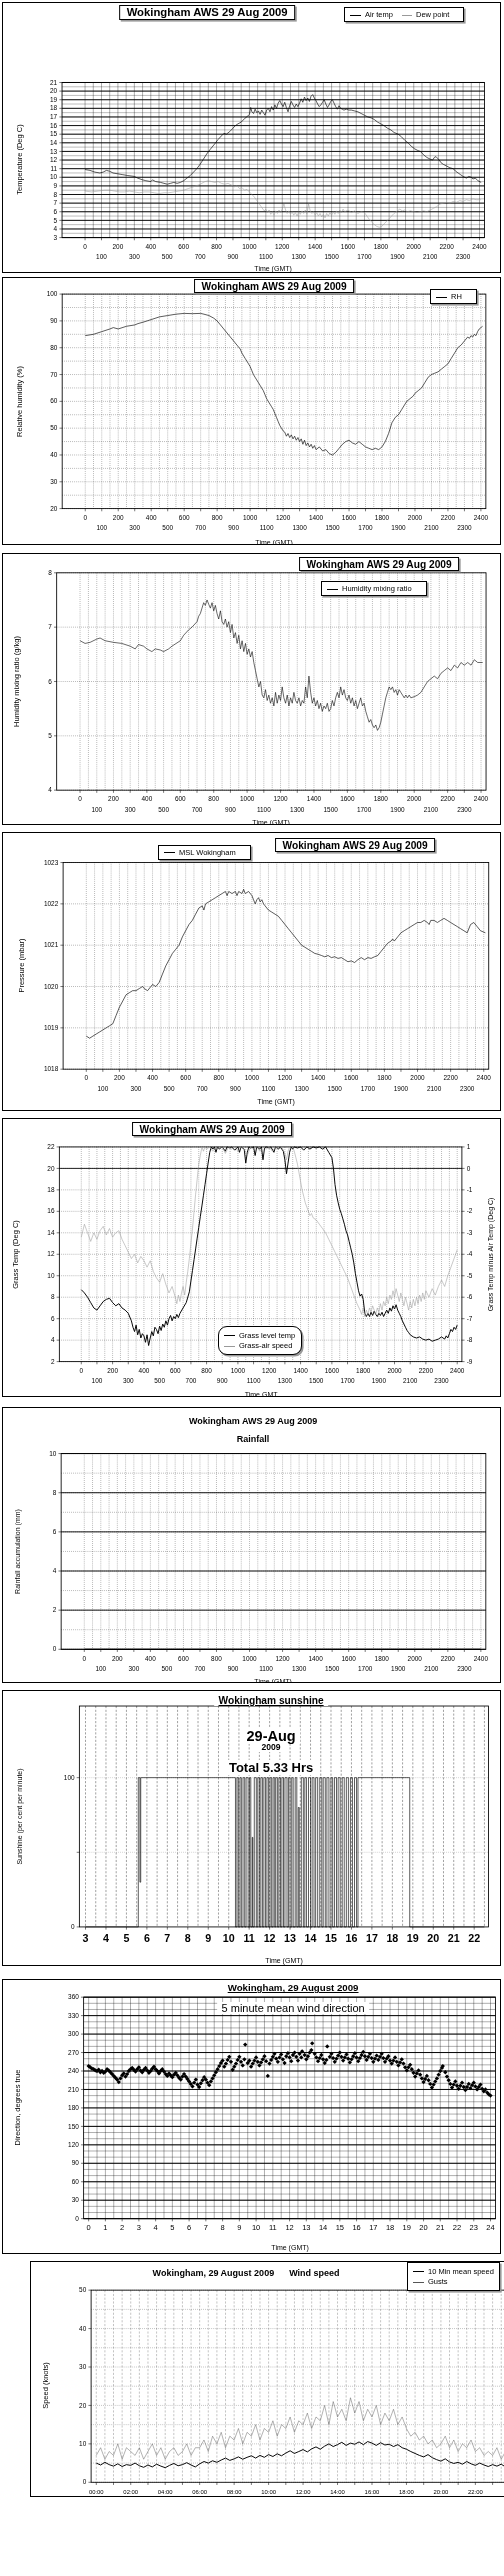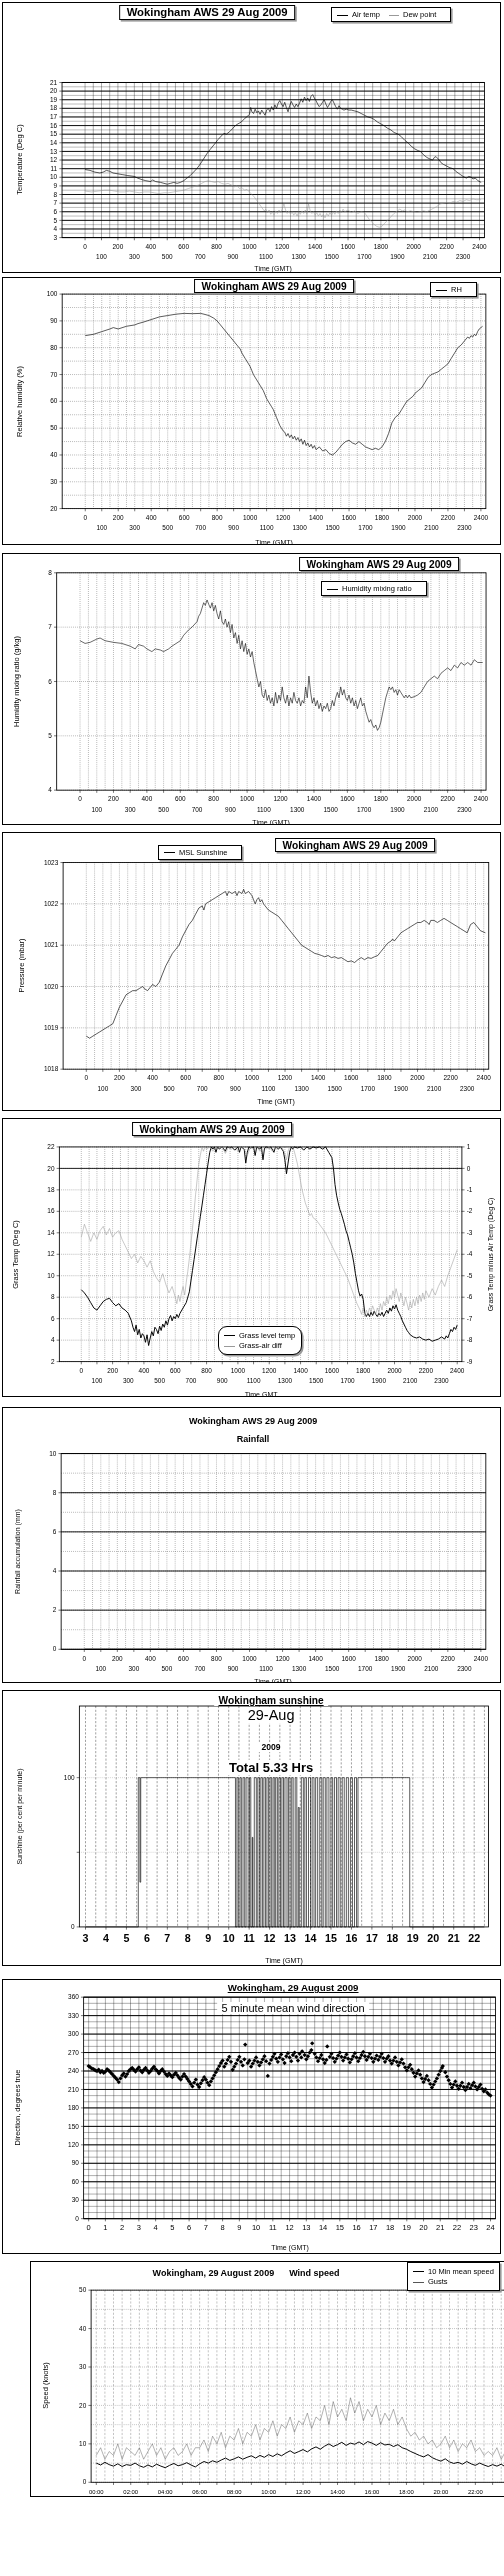--- a/index.html
+++ b/index.html
@@ -212,21 +212,21 @@
       <line x1="105" y1="180.11111111111114" x2="110" y2="180.11111111111114" stroke="#000" stroke-width="1"></line>
       <text x="101" y="184.11111111111114" text-anchor="end" font-size="12" fill="#000">19</text>
       <line x1="105" y1="164.05555555555554" x2="110" y2="164.05555555555554" stroke="#000" stroke-width="1"></line>
       <text x="101" y="168.05555555555554" text-anchor="end" font-size="12" fill="#000">20</text>
       <line x1="105" y1="148" x2="110" y2="148" stroke="#000" stroke-width="1"></line>
       <text x="101" y="152" text-anchor="end" font-size="12" fill="#000">21</text>
       <polyline points="152.9,310.2 162.1,311.8 171.2,315.0 180.4,316.6 186.6,315.0 192.7,311.8 198.8,313.4 204.9,316.6 214.1,318.2 223.3,319.8 232.5,321.4 244.7,323.0 250.9,326.2 260.1,329.4 266.2,331.0 275.4,332.6 278.4,329.4 284.5,332.6 293.7,334.2 299.9,335.9 306.0,337.5 312.1,335.9 318.2,334.2 324.4,335.9 330.5,334.2 336.6,331.0 342.7,326.2 348.9,321.4 355.0,315.0 361.1,308.6 367.2,300.5 373.4,290.9 379.5,281.3 385.6,273.2 394.8,262.0 400.9,254.0 407.0,247.5 411.6,242.7 416.2,244.3 422.4,239.5 428.5,233.1 433.1,228.3 437.7,225.1 443.8,221.9 449.9,215.4 456.0,210.6 459.1,207.4 461.5,194.6 463.7,202.6 466.8,205.8 469.8,197.8 472.9,204.2 475.9,201.0 479.0,207.4 482.1,199.4 485.1,204.2 488.2,209.0 491.3,199.4 494.3,196.2 497.4,202.6 500.4,193.0 503.5,199.4 506.6,189.7 509.6,196.2 512.7,186.5 515.7,181.7 518.8,188.1 521.9,193.0 524.9,184.9 528.0,194.6 531.1,202.6 534.1,191.3 537.2,183.3 540.2,189.7 543.3,194.6 546.4,188.1 549.4,193.0 552.5,186.5 555.6,178.5 558.6,184.9 561.7,175.3 564.7,181.7 567.8,176.9 570.9,183.3 573.9,173.7 577.0,170.5 580.1,176.9 583.1,181.7 586.2,188.1 589.2,193.0 592.3,189.7 595.4,184.9 598.4,180.1 601.5,188.1 604.6,194.6 607.6,189.7 610.7,183.3 613.7,180.1 616.8,186.5 619.9,193.0 622.9,197.8 626.0,191.3 629.1,196.2 632.1,197.8 635.2,199.4 639.8,197.8 644.4,199.4 649.0,199.4 655.1,201.0 661.2,202.6 667.3,205.8 673.5,209.0 679.6,212.2 685.7,213.8 691.8,217.0 698.0,221.9 704.1,225.1 709.6,228.3 716.3,233.1 722.5,236.3 728.6,241.1 736.2,244.3 742.4,249.2 748.5,255.6 754.6,260.4 760.7,266.8 766.9,271.6 773.0,274.8 777.6,276.4 783.7,282.9 789.8,287.7 795.9,290.9 800.5,292.5 803.6,287.7 806.7,286.1 809.7,289.3 812.8,292.5 815.9,297.3 820.4,300.5 826.6,303.7 832.7,307.0 838.8,308.6 843.4,313.4 848.0,316.6 852.6,319.8 857.2,323.0 860.3,324.6 863.3,326.2 867.9,323.0 872.5,324.6 875.6,327.8 880.2,326.2 884.8,331.0 890.9,334.2" fill="none" stroke="#000000" stroke-width="1.2" stroke-linejoin="round"></polyline>
       <polyline points="152.9,350.3 165.1,351.9 177.4,350.3 189.6,348.7 198.8,348.7 208.0,350.3 217.2,351.9 226.4,351.9 235.6,350.3 244.7,351.9 253.9,353.5 263.1,351.9 272.3,351.9 281.5,353.5 290.7,355.1 299.9,353.5 309.0,353.5 318.2,351.9 327.4,350.3 336.6,348.7 345.8,345.5 355.0,342.3 364.2,339.1 370.3,335.9 376.4,332.6 382.5,331.0 388.7,332.6 394.8,334.2 400.9,332.6 407.0,335.9 413.2,337.5 419.3,335.9 425.4,339.1 431.5,342.3 436.1,340.7 440.7,345.5 445.3,343.9 449.9,348.7 454.5,347.1 459.1,351.9 463.7,356.7 468.3,361.5 472.9,368.0 477.5,374.4 482.1,380.8 486.7,387.2 489.7,384.0 492.8,390.4 495.8,385.6 498.9,393.6 502.0,388.8 505.0,395.3 508.1,387.2 511.2,392.0 514.2,385.6 517.3,390.4 520.3,384.0 523.4,374.4 526.5,385.6 529.5,392.0 532.6,387.2 535.7,393.6 538.7,388.8 541.8,395.3 544.8,390.4 547.9,396.9 551.0,388.8 554.0,393.6 557.1,387.2 560.2,392.0 563.2,385.6 566.3,393.6 569.3,374.4 572.4,387.2 575.5,392.0 578.5,388.8 581.6,395.3 584.6,390.4 587.7,396.9 590.8,392.0 593.8,398.5 596.9,393.6 600.0,400.1 603.0,392.0 606.1,396.9 609.1,390.4 612.2,395.3 615.3,388.8 618.3,393.6 621.4,387.2 624.5,392.0 627.5,385.6 630.6,390.4 633.6,384.0 636.7,388.8 642.8,385.6 649.0,390.4 655.1,387.2 661.2,392.0 667.3,388.8 673.5,390.4 678.0,396.9 682.6,403.3 687.2,408.1 691.8,412.9 696.4,416.1 701.0,417.7 705.6,416.1 710.2,411.3 716.3,404.9 722.5,398.5 728.6,392.0 734.7,387.2 739.3,384.0 743.9,387.2 748.5,385.6 753.1,388.8 759.2,387.2 765.3,388.8 771.4,390.4 777.6,388.8 783.7,387.2 789.8,388.8 795.9,385.6 802.1,382.4 808.2,379.2 814.3,374.4 820.4,372.8 826.6,371.2 832.7,372.8 838.8,369.6 844.9,371.2 851.1,368.0 857.2,369.6 863.3,366.4 869.4,368.0 875.6,364.8 881.7,366.4 890.9,366.4" fill="none" stroke="#999999" stroke-width="1" stroke-linejoin="round"></polyline>
     </svg>
     <div class="ct boxed" style="left: 204px; top: 2.1px; font-size: 11.3px; font-weight: bold;">Wokingham AWS 29 Aug 2009</div>
-    <div class="legend" style="left: 328px; top: 4.3px;"><span class="ent"><span class="sw" style="border-top: 1.1px solid rgb(0, 0, 0);"></span><span>Air temp</span></span><span class="ent"><span class="sw" style="border-top: 1.1px solid rgb(153, 153, 153);"></span><span>Dew point</span></span></div>
+    <div class="legend" style="left: 341px; top: 4.3px;"><span class="ent"><span class="sw" style="border-top: 1.1px solid rgb(0, 0, 0);"></span><span>Air temp</span></span><span class="ent"><span class="sw" style="border-top: 1.1px solid rgb(153, 153, 153);"></span><span>Dew point</span></span></div>
     <div class="ylab-wrap" style="left: 9.7px; top: 76px; width: 13px; height: 161px;">
       <span style="font-size: 7.5px;">Temperature (Deg C)</span>
     </div>
     <div class="ct" style="left: 270px; top: 262px; font-size: 7px;">Time (GMT)</div>
   </section>
 <section class="chart-box" style="top: 277px; height: 268px;">
     <svg width="497" height="266" viewBox="0 0 926 496">
       <line x1="153.03501945525292" y1="30" x2="153.03501945525292" y2="430" stroke="#000" stroke-width="0.8" stroke-dasharray="1.2,2.6"></line>
       <line x1="168.4046692607004" y1="30" x2="168.4046692607004" y2="430" stroke="#000" stroke-width="0.8" stroke-dasharray="1.2,2.6"></line>
       <line x1="183.77431906614788" y1="30" x2="183.77431906614788" y2="430" stroke="#000" stroke-width="0.8" stroke-dasharray="1.2,2.6"></line>
@@ -358,21 +358,21 @@
       <text x="101" y="184" text-anchor="end" font-size="12" fill="#000">70</text>
       <line x1="105" y1="130" x2="110" y2="130" stroke="#000" stroke-width="1"></line>
       <text x="101" y="134" text-anchor="end" font-size="12" fill="#000">80</text>
       <line x1="105" y1="80" x2="110" y2="80" stroke="#000" stroke-width="1"></line>
       <text x="101" y="84" text-anchor="end" font-size="12" fill="#000">90</text>
       <line x1="105" y1="30" x2="110" y2="30" stroke="#000" stroke-width="1"></line>
       <text x="101" y="34" text-anchor="end" font-size="12" fill="#000">100</text>
       <polyline points="153.0,107.5 168.4,105.0 183.8,100.0 199.1,95.0 205.3,92.5 214.5,95.0 229.9,90.0 245.3,87.5 251.4,85.0 260.6,82.5 276.0,77.5 291.4,72.5 306.7,70.0 322.1,67.5 337.5,66.0 352.8,66.5 368.2,66.0 374.4,67.5 383.6,70.0 392.8,75.0 398.9,80.0 405.1,87.5 411.2,95.0 417.4,102.5 423.5,110.0 429.7,117.5 435.8,125.0 442.0,132.5 445.1,140.0 451.2,150.0 457.4,160.0 460.4,165.0 463.5,172.5 466.6,180.0 469.6,185.0 472.7,190.0 475.8,195.0 478.9,200.0 481.9,205.0 485.0,210.0 488.1,217.5 491.2,225.0 494.2,230.0 497.3,235.0 500.4,240.0 503.5,245.0 506.5,252.5 509.6,260.0 512.7,267.5 515.8,275.0 518.8,280.0 521.9,285.0 525.0,287.5 528.1,295.0 531.1,290.0 534.2,297.5 537.3,292.5 540.4,300.0 543.4,295.0 546.5,302.5 549.6,297.5 552.6,305.0 555.7,300.0 558.8,310.0 561.9,302.5 564.9,312.5 568.0,307.5 571.1,315.0 574.2,310.0 577.2,317.5 580.3,312.5 583.4,320.0 589.5,315.0 595.7,322.5 601.8,320.0 608.0,327.5 614.1,330.0 620.3,325.0 626.4,317.5 632.6,310.0 638.7,305.0 644.9,302.5 651.0,307.5 657.2,310.0 663.3,305.0 669.5,310.0 675.6,315.0 681.8,317.5 687.9,320.0 694.0,317.5 700.2,320.0 706.3,315.0 712.5,305.0 718.6,290.0 721.7,280.0 724.8,270.0 727.9,265.0 730.9,260.0 737.1,255.0 743.2,245.0 749.4,235.0 752.5,230.0 758.6,225.0 764.7,220.0 767.8,215.0 774.0,210.0 780.1,205.0 786.3,195.0 792.4,185.0 798.6,180.0 804.7,177.5 810.9,175.0 817.0,170.0 823.2,165.0 829.3,160.0 835.4,150.0 841.6,140.0 847.7,130.0 853.9,125.0 860.0,117.5 866.2,110.0 869.3,112.5 872.3,107.5 875.4,110.0 878.5,105.0 881.6,107.5 884.6,100.0 887.7,95.0 893.9,90.0" fill="none" stroke="#000000" stroke-width="1.2" stroke-linejoin="round"></polyline>
     </svg>
     <div class="ct boxed" style="left: 271px; top: 1.1px; font-size: 10.2px; font-weight: bold;">Wokingham AWS 29 Aug 2009</div>
-    <div class="legend" style="left: 427px; top: 4px;"><span class="ent"><span class="sw" style="border-top: 1.1px solid rgb(0, 0, 0);"></span><span>RH</span></span></div>
+    <div class="legend" style="left: 427px; top: 11px;"><span class="ent"><span class="sw" style="border-top: 1.1px solid rgb(0, 0, 0);"></span><span>RH</span></span></div>
     <div class="ylab-wrap" style="left: 9.7px; top: 43px; width: 13px; height: 161px;">
       <span style="font-size: 7.5px;">Relative humidity (%)</span>
     </div>
     <div class="ct" style="left: 271px; top: 261px; font-size: 7px;">Time (GMT)</div>
   </section>
 <section class="chart-box" style="top: 553px; height: 272px;">
     <svg width="497" height="270" viewBox="0 0 926 503">
       <line x1="143.579766536965" y1="35" x2="143.579766536965" y2="440" stroke="#000" stroke-width="0.8" stroke-dasharray="1.2,2.6"></line>
       <line x1="159.14396887159535" y1="35" x2="159.14396887159535" y2="440" stroke="#000" stroke-width="0.8" stroke-dasharray="1.2,2.6"></line>
       <line x1="174.7081712062257" y1="35" x2="174.7081712062257" y2="440" stroke="#000" stroke-width="0.8" stroke-dasharray="1.2,2.6"></line>
@@ -613,21 +613,21 @@
       <text x="103" y="290" text-anchor="end" font-size="12" fill="#000">1020</text>
       <line x1="107" y1="209" x2="112" y2="209" stroke="#000" stroke-width="1"></line>
       <text x="103" y="213" text-anchor="end" font-size="12" fill="#000">1021</text>
       <line x1="107" y1="132" x2="112" y2="132" stroke="#000" stroke-width="1"></line>
       <text x="103" y="136" text-anchor="end" font-size="12" fill="#000">1022</text>
       <line x1="107" y1="55" x2="112" y2="55" stroke="#000" stroke-width="1"></line>
       <text x="103" y="59" text-anchor="end" font-size="12" fill="#000">1023</text>
       <polyline points="155.2,378.4 161.4,382.3 167.5,378.4 173.7,374.5 179.9,370.7 186.1,366.8 192.2,363.0 198.4,359.2 204.6,355.3 210.7,339.9 216.9,324.5 223.1,313.0 229.3,301.4 235.4,297.5 241.6,293.7 247.8,293.7 253.9,289.8 260.1,286.0 263.2,289.8 269.4,293.7 275.5,286.0 278.6,282.2 284.8,286.0 291.0,278.3 297.1,262.9 303.3,247.5 309.5,236.0 315.6,224.4 321.8,216.7 328.0,209.0 334.2,193.6 340.3,182.0 346.5,170.5 352.7,162.8 358.8,151.3 365.0,139.7 371.2,135.8 374.3,143.5 377.4,132.0 383.5,128.2 389.7,124.3 395.9,120.5 402.0,116.6 408.2,112.8 414.4,108.9 417.5,116.6 420.6,108.9 426.7,112.8 432.9,108.9 436.0,116.6 439.1,108.9 445.2,112.8 448.3,105.0 451.4,112.8 457.6,108.9 463.8,116.6 466.8,124.3 469.9,132.0 473.0,124.3 476.1,120.5 479.2,128.2 482.3,124.3 485.4,132.0 488.4,135.8 491.5,139.7 494.6,143.5 500.8,147.4 507.0,151.3 513.1,155.1 519.3,162.8 525.5,170.5 531.6,178.2 537.8,185.9 544.0,193.6 550.2,201.3 556.3,209.0 562.5,212.8 568.7,216.7 574.8,220.5 581.0,224.4 587.2,225.9 593.4,228.2 599.5,230.6 605.7,228.2 611.9,232.1 618.0,230.6 624.2,233.6 630.4,232.1 636.6,236.0 642.7,239.8 648.9,238.3 655.1,241.3 661.2,236.0 667.4,232.1 673.6,236.0 679.8,232.1 685.9,233.6 692.1,230.6 698.3,228.2 704.4,220.5 710.6,212.8 716.8,205.2 722.9,201.3 726.0,197.5 729.1,201.3 735.3,193.6 741.5,185.9 747.6,182.0 753.8,178.2 760.0,174.3 766.1,170.5 772.3,166.7 778.5,166.7 784.7,162.8 790.8,166.7 793.9,170.5 797.0,162.8 803.2,162.8 809.3,166.7 815.5,162.8 821.7,159.0 827.9,162.8 834.0,166.7 840.2,170.5 846.4,174.3 852.5,178.2 858.7,182.0 864.9,185.9 871.1,170.5 877.2,166.7 883.4,174.3 889.6,182.0 898.8,185.9" fill="none" stroke="#000000" stroke-width="1.2" stroke-linejoin="round"></polyline>
     </svg>
     <div class="ct boxed" style="left: 352px; top: 5.4px; font-size: 10.2px; font-weight: bold;">Wokingham AWS 29 Aug 2009</div>
-    <div class="legend" style="left: 155px; top: 11.8px;"><span class="ent"><span class="sw" style="border-top: 1.1px solid rgb(0, 0, 0);"></span><span>MSL Sunshine</span></span></div>
+    <div class="legend" style="left: 155px; top: 11.8px;"><span class="ent"><span class="sw" style="border-top: 1.1px solid rgb(0, 0, 0);"></span><span>MSL Wokingham</span></span></div>
     <div class="ylab-wrap" style="left: 11.8px; top: 52px; width: 13px; height: 161px;">
       <span style="font-size: 7.5px;">Pressure (mbar)</span>
     </div>
     <div class="ct" style="left: 273px; top: 265px; font-size: 7px;">Time (GMT)</div>
   </section>
 <section class="chart-box" style="top: 1118px; height: 279px;">
     <svg width="497" height="277" viewBox="0 0 926 516">
       <line x1="145.85603112840468" y1="52" x2="145.85603112840468" y2="452" stroke="#000" stroke-width="0.8" stroke-dasharray="1.2,2.6"></line>
       <line x1="160.44747081712063" y1="52" x2="160.44747081712063" y2="452" stroke="#000" stroke-width="0.8" stroke-dasharray="1.2,2.6"></line>
       <line x1="175.03891050583658" y1="52" x2="175.03891050583658" y2="452" stroke="#000" stroke-width="0.8" stroke-dasharray="1.2,2.6"></line>
@@ -783,21 +783,21 @@
       <line x1="855" y1="92" x2="860" y2="92" stroke="#000" stroke-width="1"></line>
       <text x="864" y="96" text-anchor="start" font-size="12" fill="#000">0</text>
       <line x1="855" y1="52" x2="860" y2="52" stroke="#000" stroke-width="1"></line>
       <text x="864" y="56" text-anchor="start" font-size="12" fill="#000">1</text>
       <polyline points="145.9,318.0 151.7,324.0 157.5,332.0 163.4,342.0 169.2,352.0 175.0,356.0 180.9,348.0 186.7,340.0 192.5,336.0 198.4,334.0 204.2,342.0 210.1,348.0 215.9,344.0 221.7,352.0 227.6,356.0 233.4,362.0 239.2,376.0 242.2,388.0 245.1,396.0 248.0,384.0 250.9,402.0 253.8,392.0 256.8,408.0 259.7,400.0 262.6,404.0 265.5,416.0 268.4,402.0 271.3,422.0 274.3,408.0 277.2,396.0 280.1,404.0 283.0,388.0 285.9,392.0 288.9,400.0 291.8,386.0 294.7,394.0 297.6,382.0 300.5,388.0 303.4,376.0 306.4,384.0 309.3,372.0 312.2,366.0 315.1,376.0 318.0,368.0 321.0,372.0 323.9,364.0 326.8,370.0 329.7,362.0 335.5,352.0 341.4,342.0 347.2,322.0 350.1,302.0 353.1,282.0 356.0,262.0 358.9,242.0 361.8,222.0 364.7,202.0 367.6,182.0 370.6,162.0 373.5,142.0 376.4,122.0 379.3,102.0 382.2,82.0 385.2,62.0 388.1,52.0 391.0,56.0 393.9,52.0 396.8,62.0 399.7,52.0 402.7,56.0 408.5,52.0 414.3,60.0 417.3,52.0 423.1,54.0 426.0,52.0 431.8,58.0 437.7,52.0 440.6,62.0 443.5,52.0 449.4,56.0 452.3,82.0 455.2,62.0 458.1,52.0 461.0,54.0 466.9,52.0 469.8,68.0 472.7,52.0 478.5,56.0 481.5,52.0 484.4,76.0 487.3,54.0 490.2,52.0 496.1,54.0 499.0,52.0 504.8,62.0 507.7,52.0 513.6,56.0 516.5,52.0 522.3,60.0 525.2,76.0 528.2,102.0 531.1,82.0 534.0,62.0 536.9,52.0 539.8,56.0 542.7,52.0 548.6,54.0 554.4,52.0 560.3,58.0 566.1,52.0 571.9,56.0 577.8,52.0 583.6,54.0 589.4,52.0 595.3,56.0 601.1,52.0 606.9,62.0 612.8,72.0 615.7,92.0 618.6,122.0 621.5,142.0 624.5,156.0 627.4,168.0 630.3,176.0 633.2,186.0 636.1,196.0 639.0,208.0 642.0,216.0 644.9,228.0 647.8,240.0 650.7,252.0 653.6,268.0 656.6,288.0 659.5,304.0 662.4,320.0 665.3,330.0 668.2,326.0 671.1,336.0 674.1,362.0 677.0,368.0 679.9,362.0 682.8,368.0 685.7,360.0 688.7,366.0 691.6,358.0 694.5,364.0 697.4,368.0 700.3,362.0 703.2,366.0 706.2,360.0 709.1,368.0 712.0,362.0 714.9,356.0 717.8,362.0 720.8,352.0 723.7,358.0 726.6,348.0 729.5,354.0 732.4,346.0 735.4,356.0 738.3,362.0 741.2,368.0 744.1,376.0 747.0,382.0 749.9,388.0 752.9,394.0 755.8,398.0 758.7,402.0 764.5,406.0 770.4,408.0 776.2,406.0 782.0,410.0 787.9,412.0 793.7,410.0 799.6,414.0 805.4,412.0 811.2,410.0 817.1,406.0 822.9,410.0 825.8,404.0 828.7,408.0 831.7,400.0 834.6,392.0 837.5,396.0 840.4,388.0 843.3,392.0 846.2,384.0" fill="none" stroke="#000000" stroke-width="1.8" stroke-linejoin="round"></polyline>
       <polyline points="145.9,220.0 151.7,196.0 157.5,212.0 163.4,228.0 169.2,212.0 175.0,224.0 180.9,208.0 186.7,200.0 192.5,216.0 198.4,204.0 204.2,220.0 210.1,212.0 215.9,208.0 221.7,224.0 227.6,236.0 233.4,248.0 239.2,260.0 245.1,252.0 250.9,268.0 256.8,256.0 262.6,264.0 268.4,276.0 274.3,264.0 280.1,284.0 285.9,296.0 291.8,304.0 297.6,288.0 303.4,308.0 309.3,324.0 315.1,312.0 321.0,332.0 323.9,344.0 326.8,328.0 329.7,340.0 332.6,324.0 335.5,312.0 338.5,328.0 341.4,304.0 344.3,284.0 347.2,260.0 350.1,232.0 353.1,204.0 356.0,172.0 358.9,140.0 361.8,112.0 364.7,84.0 367.6,68.0 370.6,52.0 373.5,60.0 376.4,52.0 379.3,56.0 385.2,52.0 391.0,60.0 396.8,52.0 402.7,56.0 408.5,52.0 414.3,64.0 420.2,52.0 426.0,56.0 431.8,52.0 437.7,60.0 443.5,52.0 449.4,56.0 455.2,68.0 461.0,52.0 466.9,56.0 472.7,52.0 478.5,60.0 484.4,52.0 490.2,56.0 496.1,52.0 501.9,60.0 507.7,52.0 513.6,56.0 519.4,52.0 525.2,64.0 528.2,76.0 531.1,60.0 534.0,52.0 536.9,56.0 539.8,52.0 542.7,60.0 545.7,72.0 548.6,84.0 551.5,100.0 554.4,116.0 557.3,132.0 560.3,144.0 563.2,156.0 566.1,164.0 569.0,172.0 571.9,180.0 574.8,176.0 577.8,184.0 583.6,188.0 589.4,196.0 595.3,204.0 601.1,212.0 606.9,224.0 612.8,236.0 618.6,248.0 624.5,260.0 630.3,272.0 636.1,284.0 642.0,296.0 647.8,312.0 653.6,328.0 659.5,344.0 665.3,356.0 668.2,364.0 671.1,352.0 674.1,368.0 677.0,356.0 679.9,364.0 682.8,352.0 685.7,360.0 688.7,348.0 691.6,356.0 694.5,364.0 697.4,352.0 700.3,360.0 703.2,344.0 706.2,356.0 709.1,340.0 712.0,348.0 714.9,332.0 717.8,344.0 720.8,328.0 723.7,336.0 726.6,320.0 729.5,332.0 732.4,316.0 735.4,328.0 738.3,340.0 741.2,324.0 744.1,336.0 747.0,348.0 749.9,332.0 752.9,344.0 755.8,356.0 758.7,340.0 761.6,352.0 764.5,336.0 767.5,348.0 770.4,332.0 773.3,344.0 776.2,328.0 779.1,340.0 782.0,324.0 785.0,336.0 787.9,320.0 793.7,332.0 799.6,316.0 805.4,328.0 811.2,312.0 817.1,300.0 822.9,312.0 828.7,292.0 834.6,276.0 840.4,260.0 846.2,244.0" fill="none" stroke="#999999" stroke-width="1" stroke-linejoin="round"></polyline>
     </svg>
     <div class="ct boxed" style="left: 209px; top: 3.2px; font-size: 10.2px; font-weight: bold;">Wokingham AWS 29 Aug 2009</div>
     <div class="legend" style="left: 215px; top: 207px; border-radius: 9px;">
       <span class="row"><span class="sw" style="border-top: 1.3px solid rgb(0, 0, 0);"></span><span>Grass level temp</span></span>
-      <span class="row"><span class="sw" style="border-top: 0.8px solid rgb(153, 153, 153);"></span><span>Grass-air diff</span></span>
+      <span class="row"><span class="sw" style="border-top: 0.8px solid rgb(153, 153, 153);"></span><span>Grass-air speed</span></span>
     </div>
     <div class="ylab-wrap" style="left: 5.4px; top: 55px; width: 13px; height: 161px;">
       <span style="font-size: 7.5px;">Grass Temp (Deg C)</span>
     </div>
     <div class="ylab-wrap" style="left: 481px; top: 55px; width: 13px; height: 161px;">
       <span style="font-size: 7px;">Grass Temp minus Air Temp (Deg C)</span>
     </div>
     <div class="ct" style="left: 258px; top: 272px; font-size: 7px;">Time GMT</div>
   </section>
 <section class="chart-box" style="top: 1407px; height: 276px;">
@@ -1026,21 +1026,21 @@
       <line x1="878.2950000000001" y1="440" x2="878.2950000000001" y2="445" stroke="#000" stroke-width="1"></line>
       <text x="878.2950000000001" y="468" text-anchor="middle" font-size="20" fill="#000" font-weight="bold">22</text>
       <line x1="137" y1="440" x2="142" y2="440" stroke="#000" stroke-width="1"></line>
       <text x="133" y="444" text-anchor="end" font-size="12" fill="#000">0</text>
       <line x1="137" y1="161.6216216216216" x2="142" y2="161.6216216216216" stroke="#000" stroke-width="1"></line>
       <text x="133" y="165.6216216216216" text-anchor="end" font-size="12" fill="#000">100</text>
       <line x1="137" y1="300.81081081081084" x2="142" y2="300.81081081081084" stroke="#000" stroke-width="1"></line>
       <polyline points="153.4,440.0 251.9,440.0 251.9,161.6 254.9,161.6 254.9,356.5 256.4,356.5 256.4,161.6 433.1,161.6 433.1,440.0 435.8,440.0 435.8,161.6 438.4,161.6 438.4,440.0 441.5,440.0 441.5,161.6 444.1,161.6 444.1,440.0 447.2,440.0 447.2,161.6 450.3,161.6 450.3,440.0 452.9,440.0 452.9,161.6 456.7,161.6 456.7,440.0 459.4,440.0 459.4,161.6 461.7,161.6 461.7,440.0 464.4,440.0 464.4,273.0 465.5,273.0 465.5,440.0 468.2,440.0 468.2,161.6 472.0,161.6 472.0,440.0 474.7,440.0 474.7,161.6 477.7,161.6 477.7,440.0 480.4,440.0 480.4,161.6 483.4,161.6 483.4,440.0 486.1,440.0 486.1,161.6 489.2,161.6 489.2,440.0 491.8,440.0 491.8,161.6 494.9,161.6 494.9,440.0 497.6,440.0 497.6,161.6 500.6,161.6 500.6,440.0 503.3,440.0 503.3,161.6 506.3,161.6 506.3,440.0 508.2,440.0 508.2,161.6 511.3,161.6 511.3,440.0 514.0,440.0 514.0,161.6 517.0,161.6 517.0,440.0 519.7,440.0 519.7,161.6 522.7,161.6 522.7,440.0 525.4,440.0 525.4,161.6 529.2,161.6 529.2,440.0 531.9,440.0 531.9,161.6 534.9,161.6 534.9,440.0 538.0,440.0 538.0,161.6 540.7,161.6 540.7,440.0 544.5,440.0 544.5,161.6 547.5,161.6 547.5,440.0 550.2,440.0 550.2,217.3 552.1,217.3 552.1,440.0 555.9,440.0 555.9,161.6 559.7,161.6 559.7,440.0 562.4,440.0 562.4,161.6 565.5,161.6 565.5,440.0 569.3,440.0 569.3,161.6 573.1,161.6 573.1,440.0 576.1,440.0 576.1,161.6 579.6,161.6 579.6,440.0 582.6,440.0 582.6,161.6 586.4,161.6 586.4,440.0 590.3,440.0 590.3,161.6 594.1,161.6 594.1,440.0 596.7,440.0 596.7,161.6 600.6,161.6 600.6,440.0 603.6,440.0 603.6,161.6 607.4,161.6 607.4,440.0 611.2,440.0 611.2,161.6 614.3,161.6 614.3,440.0 617.7,440.0 617.7,161.6 621.5,161.6 621.5,440.0 624.6,440.0 624.6,161.6 628.4,161.6 628.4,440.0 632.2,440.0 632.2,161.6 636.0,161.6 636.0,440.0 639.9,440.0 639.9,161.6 643.7,161.6 643.7,440.0 647.5,440.0 647.5,161.6 651.3,161.6 651.3,440.0 655.1,440.0 655.1,161.6 658.9,161.6 658.9,440.0 661.6,440.0 661.6,161.6 758.1,161.6 758.1,440.0 897.4,440.0" fill="none" stroke="#000000" stroke-width="1.2" stroke-linejoin="round"></polyline>
     </svg>
     <div class="ct plain" style="left: 268px; top: 4.3px; font-size: 10.2px; font-weight: bold; text-decoration: underline;">Wokingham sunshine</div>
-    <div class="ct plain" style="left: 268px; top: 16px; font-size: 14.5px; font-weight: normal; text-align: right;">29-Aug</div>
+    <div class="ct plain" style="left: 268px; top: 37px; font-size: 14.5px; font-weight: bold; text-align: right;">29-Aug</div>
     <div class="ct plain" style="left: 268px; top: 51px; font-size: 8.6px; font-weight: bold;">2009</div>
     <div class="ct plain" style="left: 268px; top: 69px; font-size: 13px; font-weight: bold;">Total 5.33 Hrs</div>
     <div class="ylab-wrap" style="left: 9.7px; top: 45px; width: 13px; height: 161px;">
       <span style="font-size: 7px;">Sunshine (per cent per minute)</span>
     </div>
     <div class="ct" style="left: 281px; top: 266px; font-size: 7px;">Time (GMT)</div>
   </section>
 <section class="chart-box" style="top: 1979px; height: 275px;">
     <svg width="497" height="273" viewBox="0 0 926 509">
       <line x1="159.3658536585366" y1="32" x2="159.3658536585366" y2="445" stroke="#000" stroke-width="0.6"></line>

